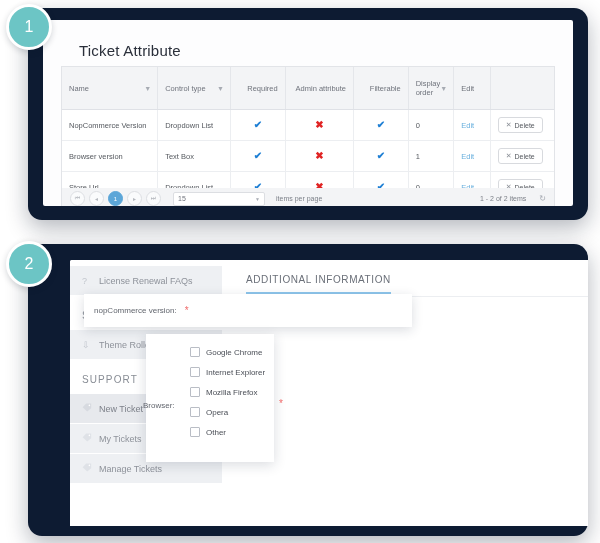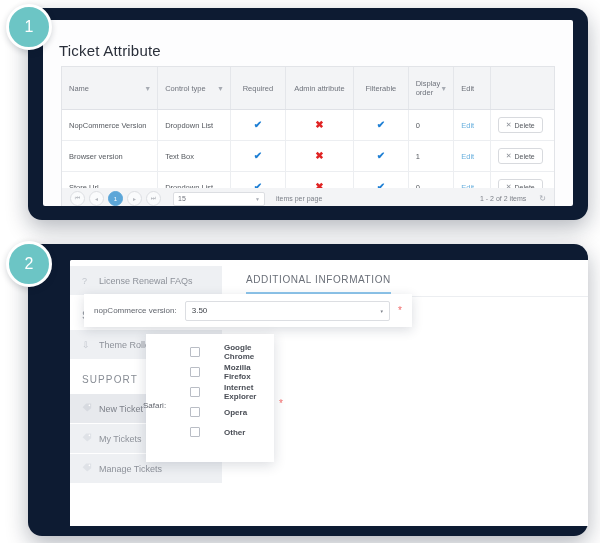--- a/index.html
+++ b/index.html
@@ -30,21 +30,21 @@
 
   
   #panel1 { left: 28px; top: 8px; width: 560px; height: 212px; }
   #panel1 .card-inner {
     left: 15px; top: 12px; right: 15px; bottom: 14px;
     border-radius: 2px;
   }
 
   .p1-title {
     position: absolute;
-    left: 16px; top: 22px;
+    left: 36px; top: 22px;
     font-size: 15px;
     color: #2a2f3a;
     letter-spacing: .2px;
   }
 
   .add-btn {
     position: absolute;
     right: 18px; top: 20px;
     background: #5ca6d8;
     color: #ffffff;
@@ -93,21 +93,21 @@
     font-weight: normal;
     font-size: 7.5px;
     text-align: left;
     padding: 8px 7px;
     border-right: 1px solid #e4e6ea;
     border-bottom: 1px solid #dfe1e6;
     vertical-align: middle;
     height: 26px;
     position: relative;
   }
-  table.grid th.center { text-align: center; }
+  table.grid th.center { text-align: right; }
   table.grid th:last-child { border-right: none; }
   .filt {
     position: absolute;
     right: 6px; top: 50%;
     transform: translateY(-50%);
     color: #a7abb3;
     font-size: 7px;
     line-height: 1;
   }
   table.grid td {
@@ -312,26 +312,25 @@
   .req { color: #f06a6a; font-size: 10px; line-height: 1; flex: none; }
 
   #box-browser {
     left: 118px; top: 90px; width: 128px; height: 128px;
     padding: 8px 0 8px 44px;
     box-sizing: border-box;
   }
   .cbrow {
     display: flex;
     align-items: center;
-    gap: 24px;
+    gap: 6px;
     height: 20px;
     font-size: 8px;
     color: #4a4e56;
     cursor: pointer;
-    font-weight: bold;
   }
   .cbox {
     width: 8px; height: 8px;
     border: 1px solid #b9bdc5;
     border-radius: 1px;
     background: #ffffff;
     flex: none;
   }
   .browser-label {
     position: absolute;
@@ -546,48 +545,44 @@
     <div class="content">
       <div class="tabbar">
         <div class="tab">ADDITIONAL INFORMATION</div>
       </div>
     </div>
 
   </div>
 
   <div class="fbox" id="box-version">
     <span class="fld-label">nopCommerce version:</span>
-    <span class="fld-select">
-      <span>3.50</span>
-      <span class="caret">▾</span>
-    </span>
     <span class="req">*</span>
   </div>
 
   <div class="fbox" id="box-browser">
     <label class="cbrow">
       <span class="cbox"></span>
       <span>Google Chrome</span>
     </label>
     <label class="cbrow">
       <span class="cbox"></span>
-      <span>Mozilla Firefox</span>
+      <span>Internet Explorer</span>
     </label>
     <label class="cbrow">
       <span class="cbox"></span>
-      <span>Internet Explorer</span>
+      <span>Mozilla Firefox</span>
     </label>
     <label class="cbrow">
       <span class="cbox"></span>
       <span>Opera</span>
     </label>
     <label class="cbrow">
       <span class="cbox"></span>
       <span>Other</span>
     </label>
   </div>
 
-  <div class="browser-label">Safari:</div>
+  <div class="browser-label">Browser:</div>
   <div class="browser-req">*</div>
 
 </div>
 
 <div class="badge" id="badge2">2</div>
 
 </body></html>

